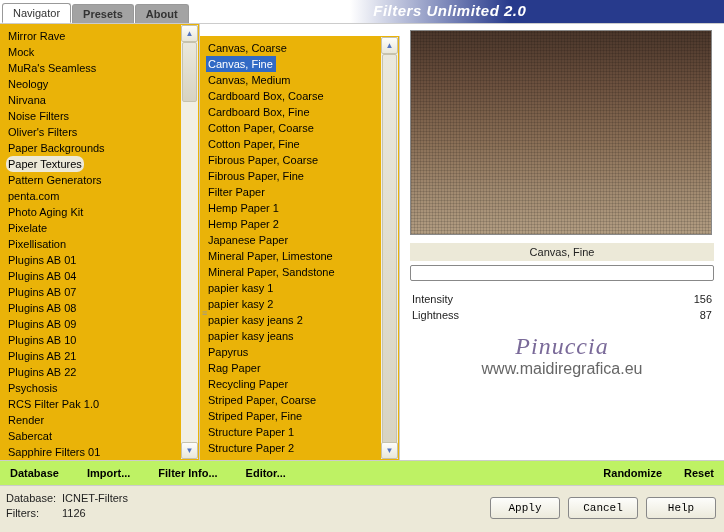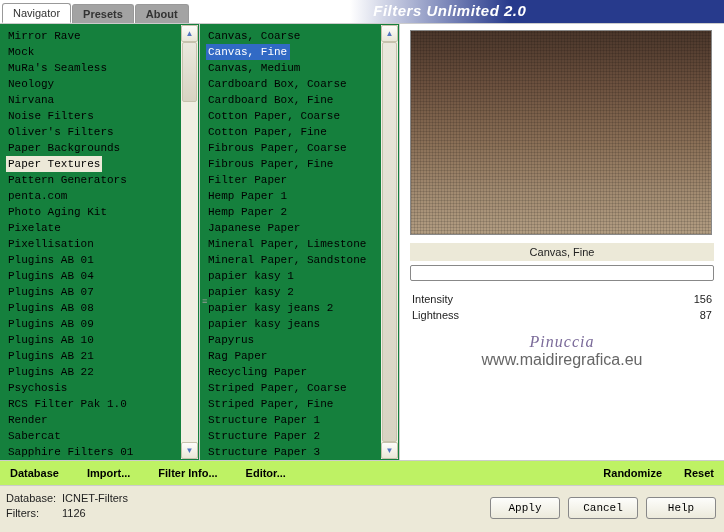--- a/index.html
+++ b/index.html
@@ -56,42 +56,42 @@
   display: flex;
   background: #fff;
   height: 437px;
   border-top: 1px solid #ccc;
 }
 .col {
   position: relative;
   border-right: 1px solid #ccc;
 }
 .col-left { width: 200px; }
-.col-mid { width: 200px; }
+.col-mid { width: 200px; margin-top: 12px; }
 .col-right { flex: 1; padding: 6px 10px 0 10px; }
 .listbox {
   width: 100%;
   height: 100%;
   overflow: hidden;
   padding: 4px 0 0 6px;
   position: relative;
-  background: #15803d;
-  font-family: Liberation Mono, monospace;
+  background: #eab308;
 }
 .list-item {
   padding: 1px 2px;
   height: 16px;
   line-height: 15px;
   color: #000;
   cursor: pointer;
   white-space: nowrap;
 }
 .list-item.highlight-cat {
   background: #ece9d8;
   display: inline-block;
+  border-radius: 7px;
 }
 .list-item.selected {
   background: #316ac5;
   color: #fff;
   display: inline-block;
   padding-right: 3px;
 }
 .scrollbar {
   position: absolute;
   right: 1px;
@@ -158,21 +158,21 @@
   display: flex;
   justify-content: space-between;
   padding: 2px 2px;
   color: #222;
 }
 .param-row .pv { text-align: right; }
 .wm {
   text-align: center;
   margin-top: 10px;
 }
-.wm-name { color: #7a6a99; font-family: Georgia, serif; font-style: italic; font-size: 16px; letter-spacing: 1px; }
+.wm-name { color: #7a6a99; font-family: Georgia, serif; font-style: italic; font-size: 24px; letter-spacing: 1px; }
 .wm-url { color: #666; font-size: 16px; }
 .toolbar {
   display: flex;
   padding: 6px 10px;
   background: #bef264;
   border-top: 1px solid #ccc;
   border-bottom: 1px solid #ccc;
   font-weight: bold;
 }
 .toolbar .tb { margin-right: 28px; cursor: pointer; color: #000; }

